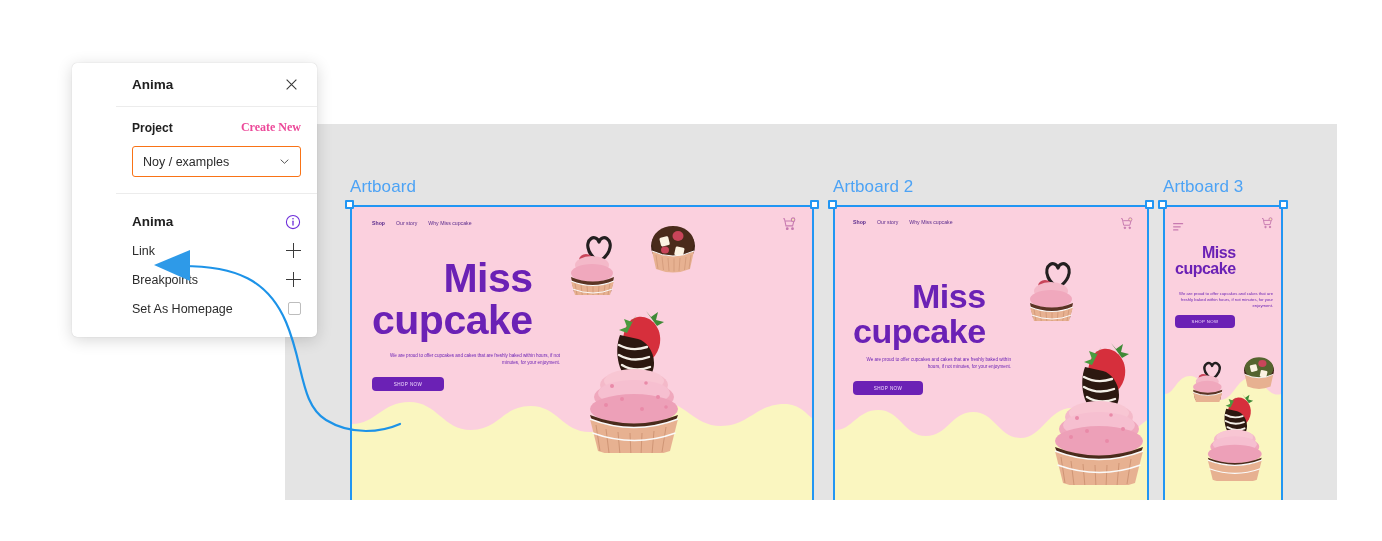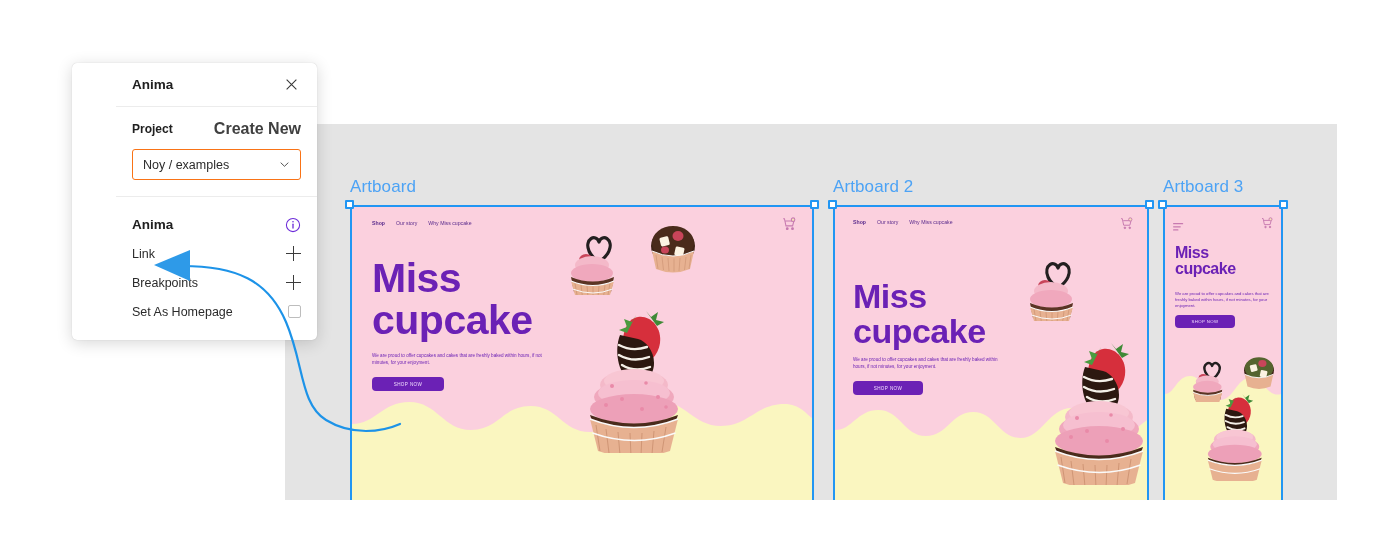--- a/index.html
+++ b/index.html
@@ -10,20 +10,21 @@
     overflow: hidden;
   }
   #root { position: relative; width: 1382px; height: 541px; background: #fff; }
 
   
   .canvas {
     position: absolute; left: 285px; top: 124px;
     width: 1052px; height: 376px;
     background: #e4e4e4;
     overflow: hidden;
+    text-align: right;
   }
 
   
   .artboard-wrap { position: absolute; }
   .ab-label {
     position: absolute; top: -28px; left: 0;
     font-size: 17px; color: #4da3f5; letter-spacing: .1px;
     font-family: "Liberation Sans", sans-serif; white-space: nowrap;
   }
   .ab-frame {
@@ -77,21 +78,21 @@
   .panel-head {
     height: 44px; display: flex; align-items: center;
     padding: 0 16px; border-bottom: 1px solid #ececec;
   }
   .panel-title { font-size: 13.5px; font-weight: bold; color: #212121; }
   .x-btn { margin-left: auto; width: 20px; height: 20px; cursor: pointer;
            display:flex; align-items:center; justify-content:center; }
   .sec { padding: 13px 16px 16px; border-bottom: 1px solid #ececec; }
   .sec-row { display: flex; align-items: center; }
   .sec-title { font-size: 12px; font-weight: bold; color: #212121; }
-  .create-new { margin-left: auto; font-size: 16px; font-weight: bold; color: #404040; cursor: pointer; }
+  .create-new { margin-left: auto; font-size: 12px; font-weight: bold; color: #ec4899; cursor: pointer; font-family: Liberation Serif, serif; }
   .select {
     margin-top: 11px; height: 31px; border: 1px solid #f97316; border-radius: 3px;
     display: flex; align-items: center; padding: 0 10px; cursor: pointer;
   }
   .select-val { font-size: 12.5px; color: #2b2b2b; }
   .chev { margin-left: auto; }
   .sec2 { padding: 13px 16px 14px; }
   .row { display: flex; align-items: center; height: 29px; }
   .row-label { font-size: 12.5px; color: #2b2b2b; }
   .row-label.b { font-size: 13.5px; font-weight: bold; color: #212121; }

